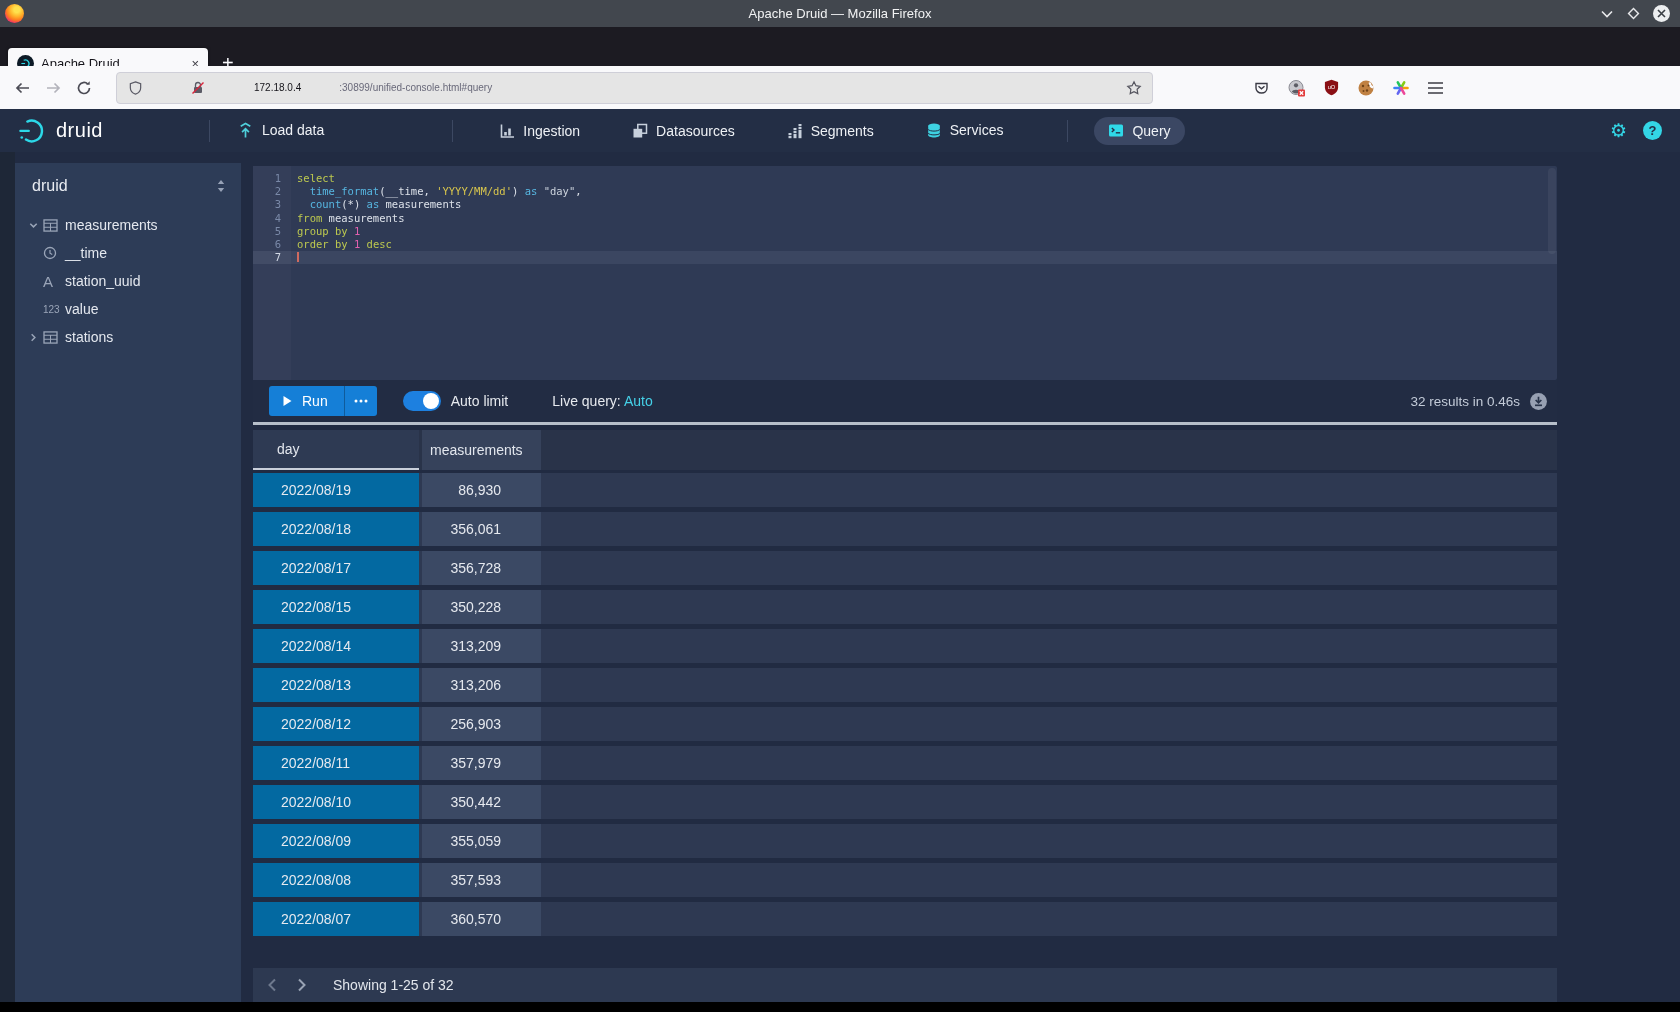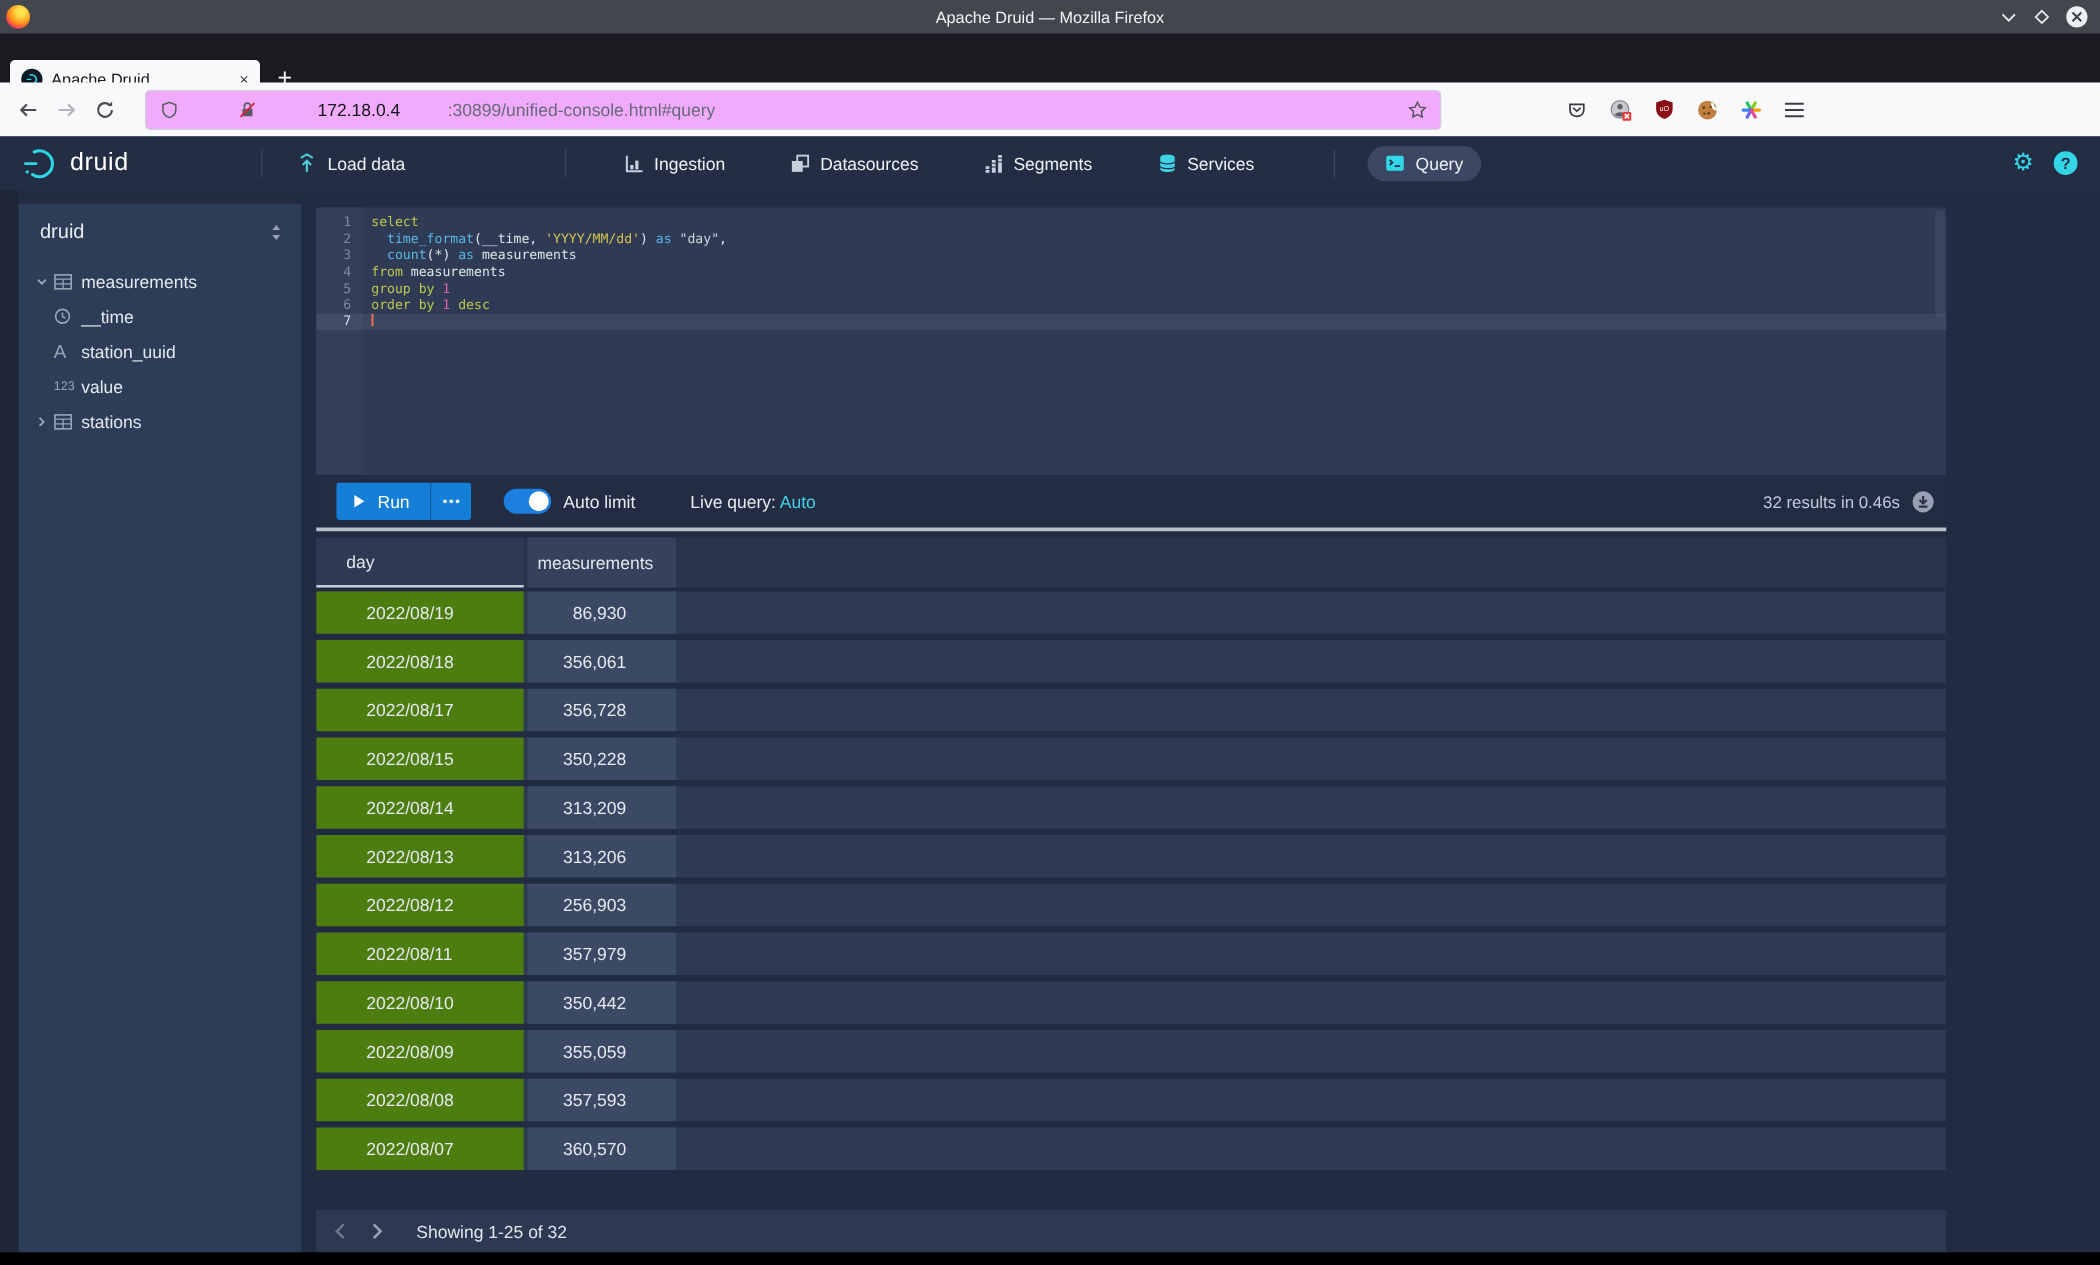--- a/index.html
+++ b/index.html
@@ -23,32 +23,32 @@
     display:flex;align-items:center;color:#15141a;font-size:13px;box-shadow:0 0 3px rgba(0,0,0,.5);}
   .tab-favicon{width:17px;height:17px;border-radius:50%;background:#0d1a26;margin:0 7px 0 9px;
     display:flex;align-items:center;justify-content:center;}
   .tab-close{margin-left:auto;margin-right:9px;color:#3e3d45;font-size:13px;}
   .newtab{color:#fbfbfe;font-size:20px;font-weight:300;margin:0 0 8px 14px;}
 
   
   .toolbar{left:0;top:66px;width:1680px;height:43px;background:#f9f9fb;border-bottom:1px solid #ccccd3;
     display:flex;align-items:center;}
   .nav-btn{margin-left:14px;}
-  .urlbar{margin-left:24px;width:1035px;height:30px;background:#f0abfc;border:1px solid #cfcfd8;border-radius:4px;
-    display:flex;align-items:center;font-size:14px;color:#15141a;gap:38px;}
+  .urlbar{margin-left:24px;width:1035px;height:30px;background:#e5e5e5;border:1px solid #cfcfd8;border-radius:4px;
+    display:flex;align-items:center;font-size:10px;color:#15141a;gap:38px;}
   .url-dim{color:#69697a;}
   .url-star{margin-left:auto;margin-right:10px;}
   .tb-icons{display:flex;align-items:center;gap:17px;margin-left:100px;}
 
   
   .dnav{left:0;top:109px;width:1680px;height:43px;background:#232e45;display:flex;align-items:center;color:#eef1f5;font-size:14px;}
   .brand{display:flex;align-items:center;gap:8px;margin-left:18px;}
   .brand-text{font-size:20px;color:#fff;letter-spacing:.5px;}
   .nav-sep{width:1px;height:22px;background:#3c4862;}
-  .nav-item{display:flex;align-items:center;gap:8px;cursor:pointer;}
+  .nav-item{display:flex;align-items:flex-start;gap:8px;cursor:pointer;}
   .nav-pill{display:flex;align-items:center;gap:8px;background:#3b4763;border-radius:16px;padding:6px 14px;}
   .dnav-right{margin-left:auto;display:flex;align-items:center;gap:16px;margin-right:18px;}
   .help-circle{width:19px;height:19px;border-radius:50%;background:#33d6e6;color:#232e45;font-weight:bold;
     font-size:13px;display:flex;align-items:center;justify-content:center;}
   .gear{color:#33d6e6;font-size:19px;line-height:19px;}
 
   
   .app{left:0;top:152px;width:1680px;height:850px;background:#212b42;}
   .left-strip{left:0;top:0;width:15px;height:850px;background:#1e2737;}
 
@@ -92,21 +92,21 @@
 
   
   .thead{left:253px;top:278px;width:1304px;height:40px;background:#293349;color:#e2e6ed;font-size:14px;}
   .th{position:absolute;top:0;height:40px;display:flex;align-items:center;box-sizing:border-box;}
   .th-day{left:0;width:166px;background:#2e3a53;border-bottom:2px solid #c9cfda;padding-left:24px;}
   .th-meas{left:169px;width:119px;background:#36425b;padding-left:8px;}
   .tbody{left:253px;top:321px;width:1304px;height:493px;overflow:hidden;}
   .t-row{position:relative;height:34px;margin-bottom:5px;background:#2e3952;}
   .t-cell{position:absolute;top:0;height:34px;display:flex;align-items:center;box-sizing:border-box;
     color:#e6e9ef;font-size:14px;}
-  .t-cell.day{left:0;width:166px;background:#4d7c0f;padding-left:40px;}
+  .t-cell.day{left:0;width:166px;background:#0369a1;padding-left:28px;}
   .t-cell.meas{left:169px;width:119px;background:#3b4964;padding-left:24px;}
   .t-cell .num{display:inline-block;width:55px;text-align:right;}
 
   
   .pager{left:253px;top:816px;width:1304px;height:34px;background:#2d3951;display:flex;align-items:center;
     color:#e2e6ec;font-size:14px;}
   .pg-prev{margin-left:14px;color:#6e798d;}
   .pg-next{margin-left:20px;color:#99a3b4;}
   .pg-text{margin-left:26px;}
 

